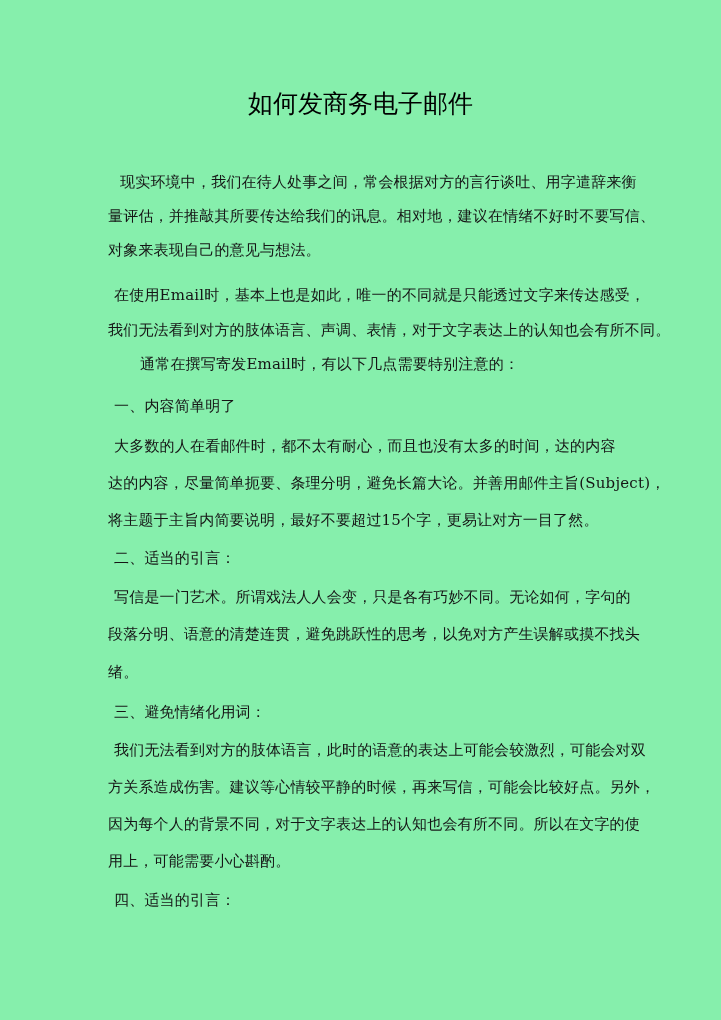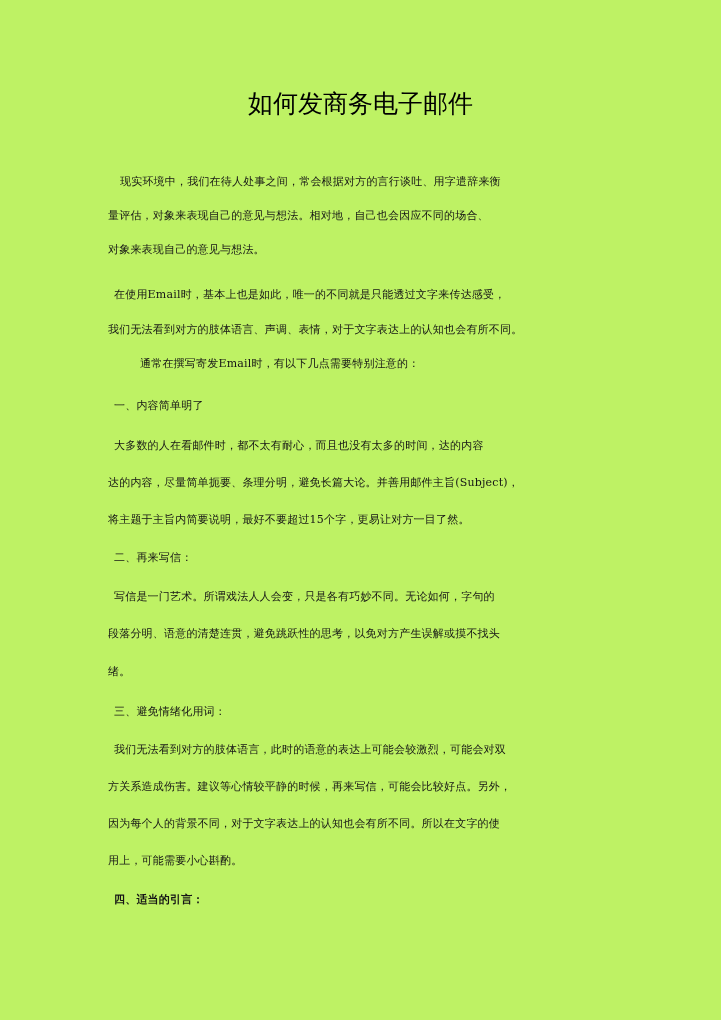--- a/index.html
+++ b/index.html
@@ -1,45 +1,45 @@
 <!DOCTYPE html>
 <html><head>
   <meta charset="utf-8">
   <style>
     html, body { margin: 0; padding: 0; background: #ffffff; }
     body { width: 721px; height: 1020px; position: relative; overflow: hidden;
            font-family: "DejaVu Serif", "Liberation Serif", serif; color: #111; }
-    .page { position: absolute; left: 0; top: 0; width: 721px; height: 1020px; background: #bef264; }
+    .page { position: absolute; left: 0; top: 0; width: 721px; height: 1020px; background: #86efac; }
     .title { position: absolute; left: 0; width: 721px; top: 86px; text-align: center;
              font-family: "DejaVu Sans", "Liberation Sans", sans-serif; font-size: 25px; line-height: 36px; color: #000; }
-    .line { position: absolute; left: 108px; width: 520px; font-size: 11px; line-height: 22px;
+    .line { position: absolute; left: 108px; width: 520px; font-size: 15px; line-height: 22px;
             white-space: nowrap; letter-spacing: 0.2px; color: #151515; }
     .indent1 { left: 120px; }
     .indent2 { left: 114px; }
   </style>
 </head>
 <body>
 
 <div class="page">
   <div class="title">如何发商务电子邮件</div>
   <div id="body-lines">
       <div class="line indent1" style="top: 171px;">现实环境中，我们在待人处事之间，常会根据对方的言行谈吐、用字遣辞来衡</div>
-      <div class="line" style="top: 205px;">量评估，对象来表现自己的意见与想法。相对地，自己也会因应不同的场合、</div>
+      <div class="line" style="top: 205px;">量评估，并推敲其所要传达给我们的讯息。相对地，建议在情绪不好时不要写信、</div>
       <div class="line" style="top: 239px;">对象来表现自己的意见与想法。</div>
       <div class="line indent2" style="top: 284px;">在使用Email时，基本上也是如此，唯一的不同就是只能透过文字来传达感受，</div>
       <div class="line" style="top: 319px;">我们无法看到对方的肢体语言、声调、表情，对于文字表达上的认知也会有所不同。</div>
       <div class="line" style="top: 353px; margin-left: 32px;">通常在撰写寄发Email时，有以下几点需要特别注意的：</div>
       <div class="line indent2" style="top: 395px;">一、内容简单明了</div>
       <div class="line indent2" style="top: 435px;">大多数的人在看邮件时，都不太有耐心，而且也没有太多的时间，达的内容</div>
       <div class="line" style="top: 472px;">达的内容，尽量简单扼要、条理分明，避免长篇大论。并善用邮件主旨(Subject)，</div>
       <div class="line" style="top: 509px;">将主题于主旨内简要说明，最好不要超过15个字，更易让对方一目了然。</div>
-      <div class="line indent2" style="top: 547px;">二、再来写信：</div>
+      <div class="line indent2" style="top: 547px;">二、适当的引言：</div>
       <div class="line indent2" style="top: 586px;">写信是一门艺术。所谓戏法人人会变，只是各有巧妙不同。无论如何，字句的</div>
       <div class="line" style="top: 623px;">段落分明、语意的清楚连贯，避免跳跃性的思考，以免对方产生误解或摸不找头</div>
       <div class="line" style="top: 661px;">绪。</div>
       <div class="line indent2" style="top: 701px;">三、避免情绪化用词：</div>
       <div class="line indent2" style="top: 739px;">我们无法看到对方的肢体语言，此时的语意的表达上可能会较激烈，可能会对双</div>
       <div class="line" style="top: 776px;">方关系造成伤害。建议等心情较平静的时候，再来写信，可能会比较好点。另外，</div>
       <div class="line" style="top: 813px;">因为每个人的背景不同，对于文字表达上的认知也会有所不同。所以在文字的使</div>
       <div class="line" style="top: 850px;">用上，可能需要小心斟酌。</div>
-      <div class="line indent2" style="top: 889px; font-weight: bold;">四、适当的引言：</div>
+      <div class="line indent2" style="top: 889px;">四、适当的引言：</div>
     </div>
 </div>
 
 </body></html>

